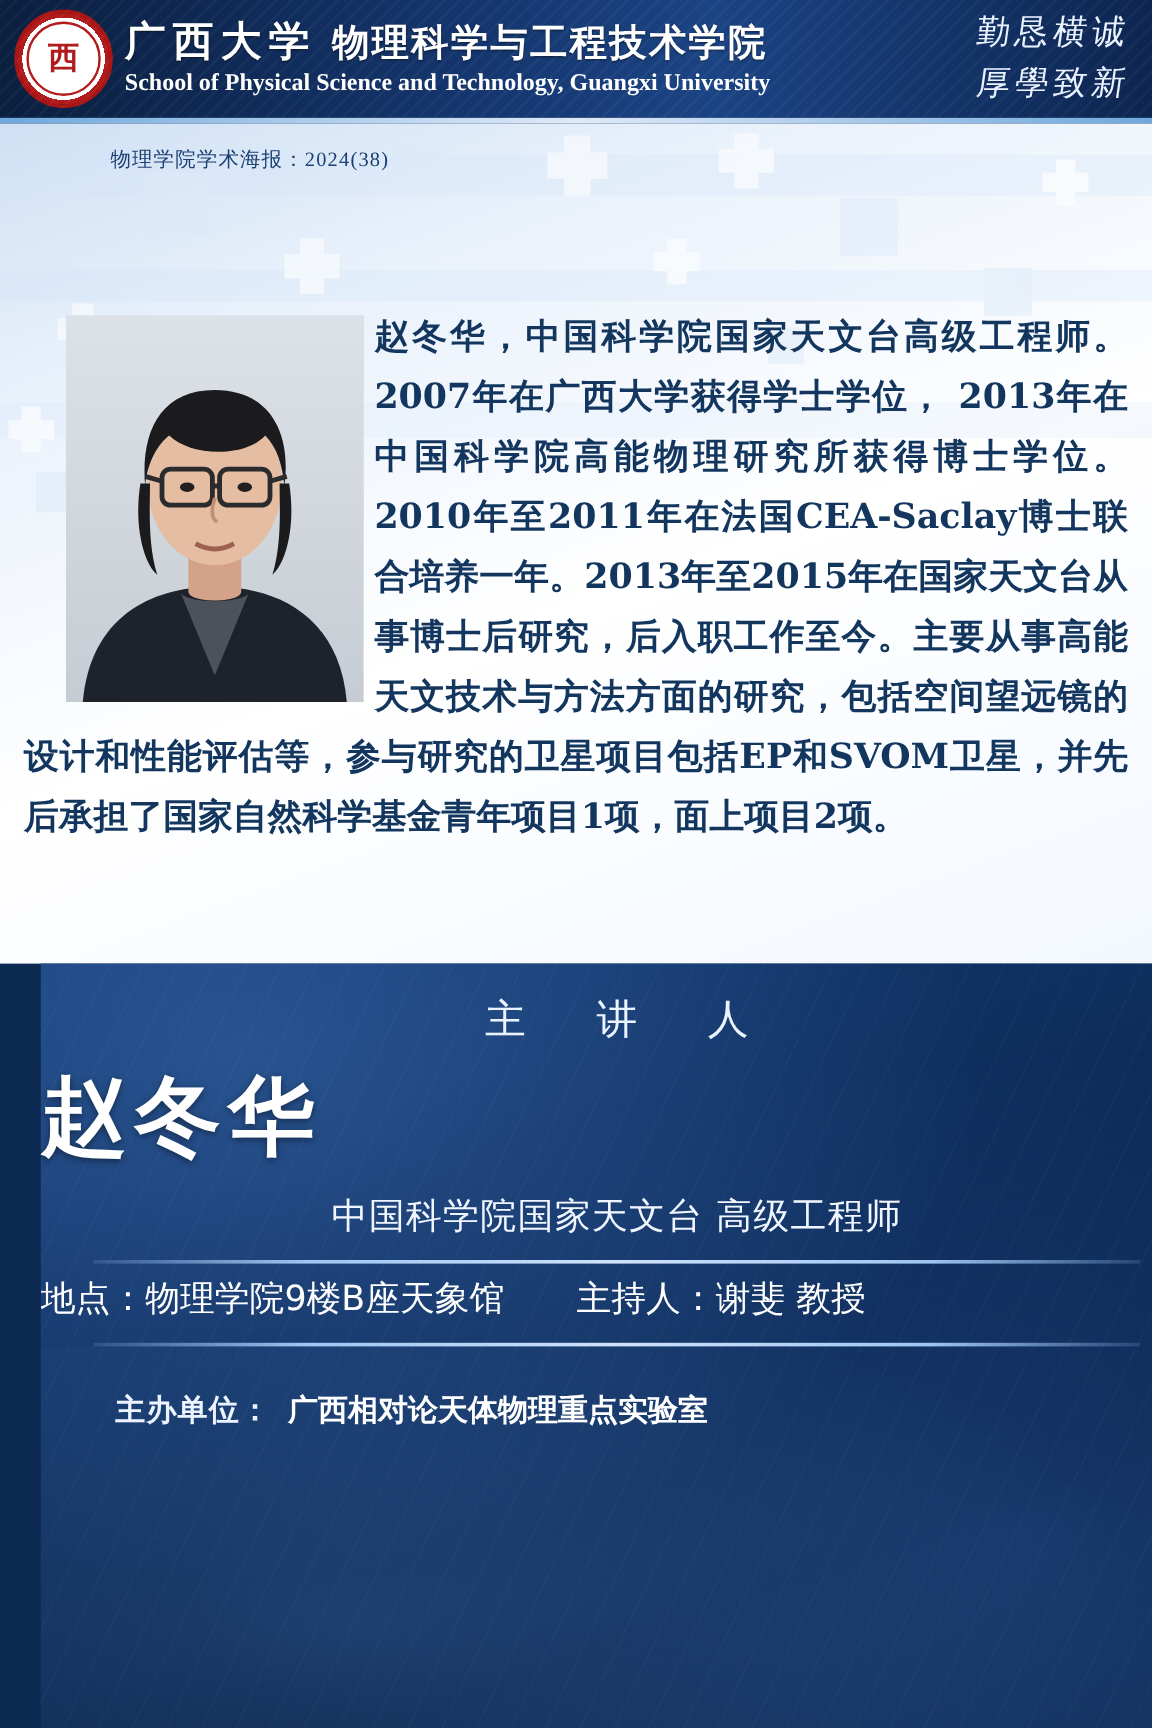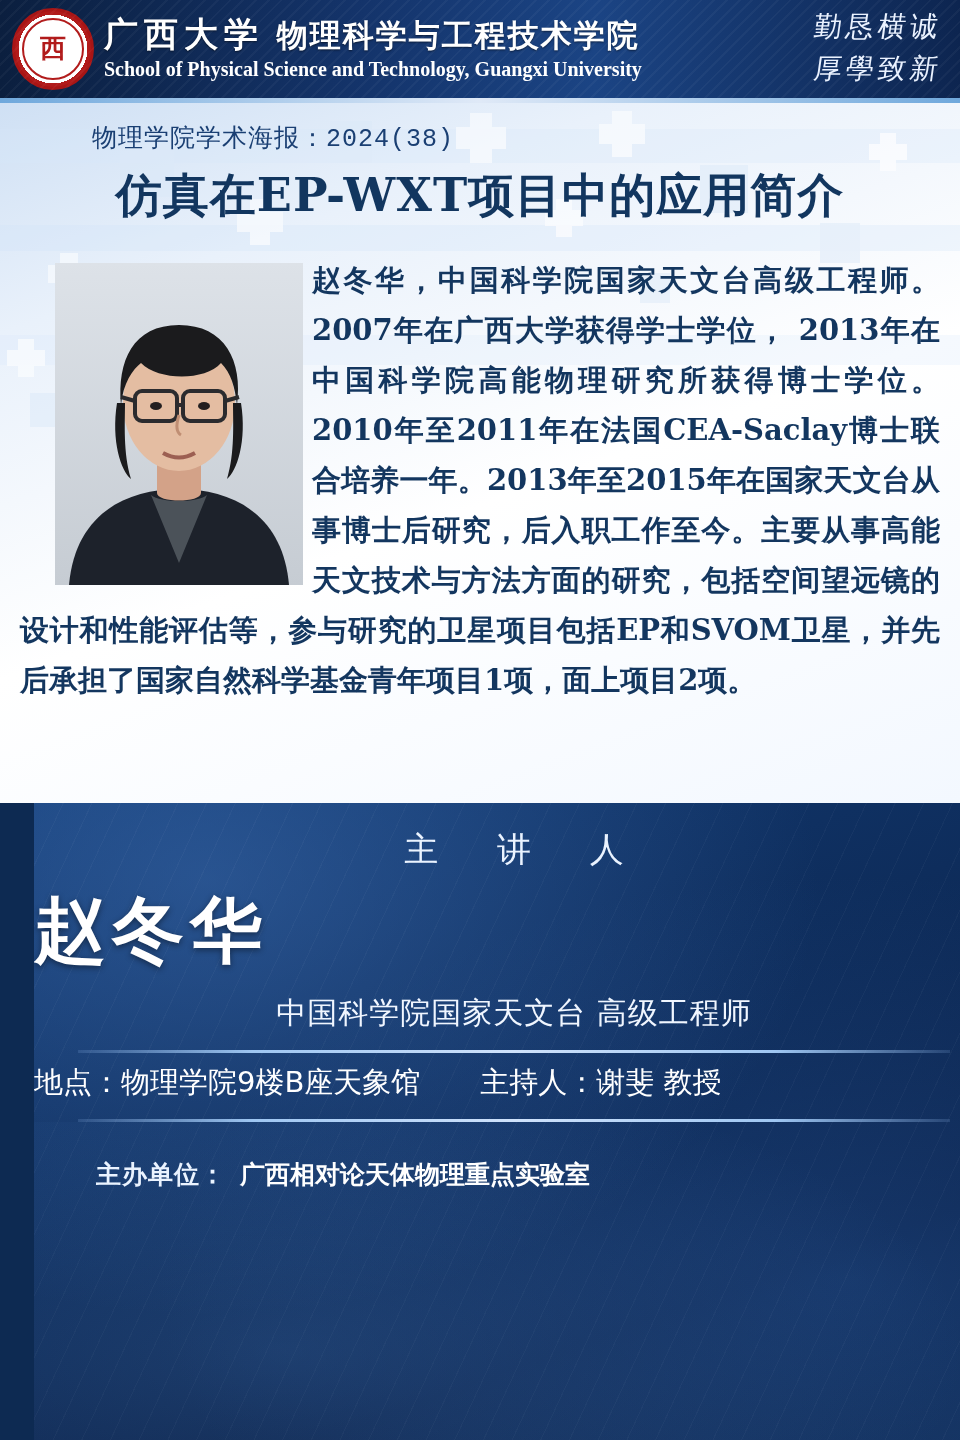--- a/index.html
+++ b/index.html
@@ -64,22 +64,22 @@
     background:linear-gradient(160deg,#cfe0f4 0%, #e9f1fb 22%, #ffffff 55%, #f3f8ff 100%);
     overflow:hidden;
   }
   
   .crosses{position:absolute;left:0;top:0;width:100%;height:330px;pointer-events:none;opacity:.55;}
   .band{
     position:absolute;left:0;width:100%;height:34px;background:rgba(215,232,250,.55);
   }
 
   .poster-no{
-    position:absolute;left:92px;top:18px;font-size:25px;color:#1a3f73;
-    font-family:Liberation Mono, monospace;letter-spacing:1px;z-index:4;
+    position:absolute;left:92px;top:18px;font-size:17px;color:#1a3f73;
+    font-family:Liberation Serif, serif;letter-spacing:1px;z-index:4;
   }
   .title-main{
     position:absolute;left:0;top:62px;width:100%;text-align:center;z-index:4;
     font-size:46px;font-weight:bold;color:#12365f;letter-spacing:1px;
     font-family:"DejaVu Serif","Liberation Serif",serif;
   }
   .photo{
     position:absolute;left:55px;top:160px;width:248px;height:322px;z-index:5;
     background:#d8dde3;overflow:hidden;border:0;
   }
@@ -189,21 +189,20 @@
           <rect x="330" y="18" width="42" height="42"></rect>
           <rect x="700" y="62" width="48" height="48"></rect>
           <rect x="820" y="120" width="40" height="40"></rect>
           <rect x="30" y="290" width="34" height="34"></rect>
           <rect x="640" y="170" width="30" height="30"></rect>
         </g>
       </svg>
     </div>
 
     <div class="poster-no">物理学院学术海报：2024(38)</div>
-    <div class="title-main">仿真在EP-WXT项目中的应用简介</div>
 
     <div class="photo">
       <svg width="248" height="322" viewBox="0 0 248 322">
         <rect width="248" height="322" fill="#cfd6dd"></rect>
         <rect y="0" width="248" height="322" fill="url(#bgg)"></rect>
         <defs>
           <linearGradient id="bgg" x1="0" y1="0" x2="0" y2="1">
             <stop offset="0" stop-color="#dde2e8"></stop>
               <stop offset="1" stop-color="#c6ccd3"></stop>
           </linearGradient>

